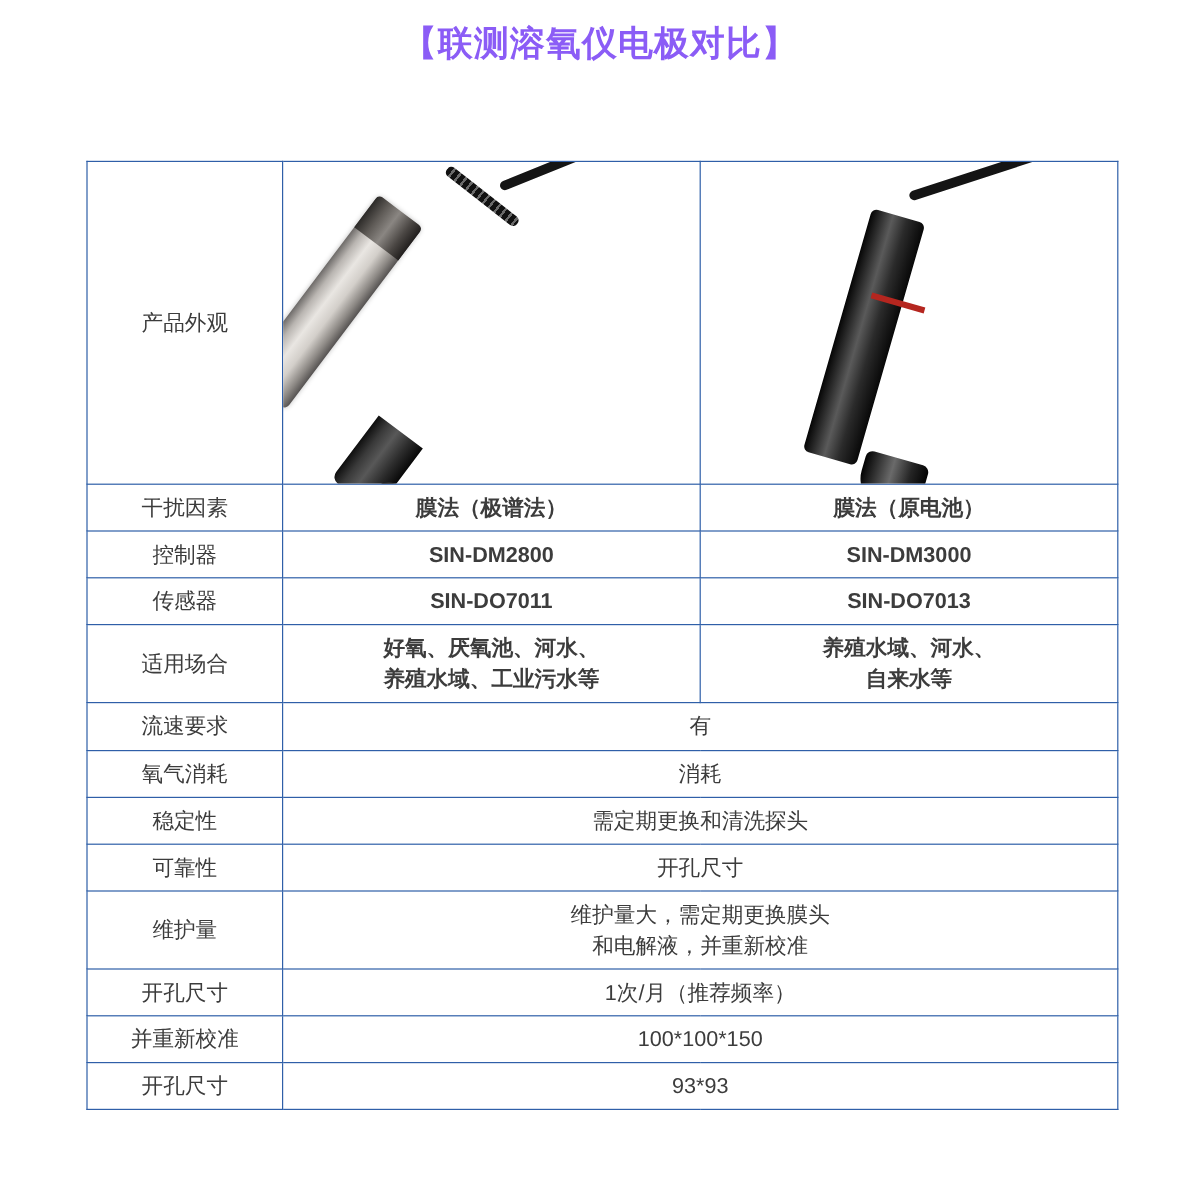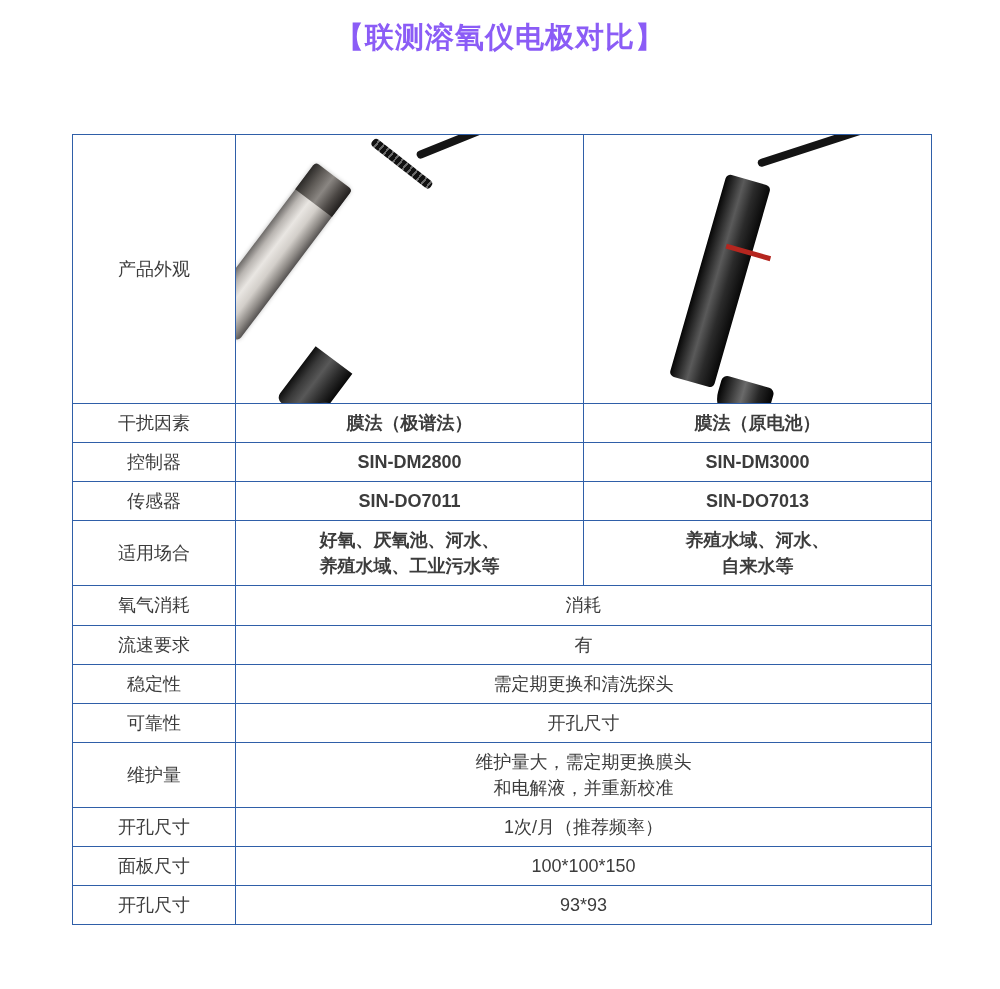--- a/index.html
+++ b/index.html
@@ -247,27 +247,27 @@
       <tr>
         <td class="label">适用场合</td>
         <td class="colA" style="white-space:pre-line">好氧、厌氧池、河水、
 养殖水域、工业污水等</td>
         <td class="colB" style="white-space:pre-line">养殖水域、河水、
 自来水等</td>
       </tr>
 
 
       <tr>
+        <td class="label">流速要求</td>
+        <td colspan="2">有</td>
+      </tr>
+
+      <tr>
         <td class="label">氧气消耗</td>
         <td colspan="2">消耗</td>
-      </tr>
-
-      <tr>
-        <td class="label">流速要求</td>
-        <td colspan="2">有</td>
       </tr>
 
       <tr>
         <td class="label">稳定性</td>
         <td colspan="2">需定期更换和清洗探头</td>
       </tr>
 
       <tr>
         <td class="label">可靠性</td>
         <td colspan="2">开孔尺寸</td>
@@ -278,21 +278,21 @@
         <td colspan="2" style="white-space:pre-line">维护量大，需定期更换膜头
 和电解液，并重新校准</td>
       </tr>
 
       <tr>
         <td class="label">开孔尺寸</td>
         <td colspan="2">1次/月（推荐频率）</td>
       </tr>
 
       <tr>
-        <td class="label">面板尺寸</td>
+        <td class="label">并重新校准</td>
         <td colspan="2">100*100*150</td>
       </tr>
 
       <tr>
         <td class="label">开孔尺寸</td>
         <td colspan="2">93*93</td>
       </tr>
     </tbody>
   </table>
 </div>

